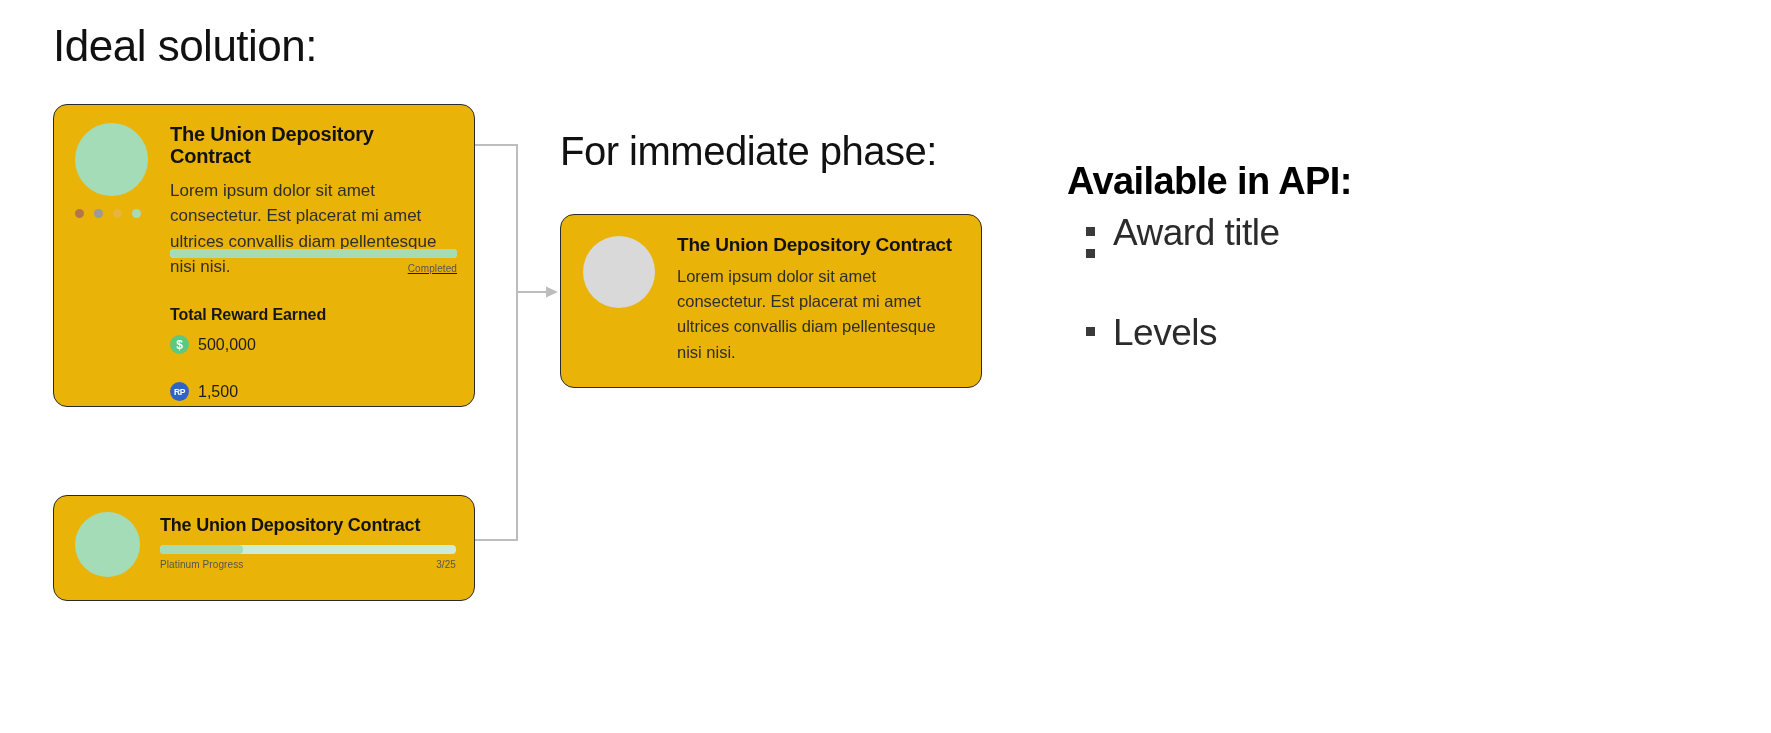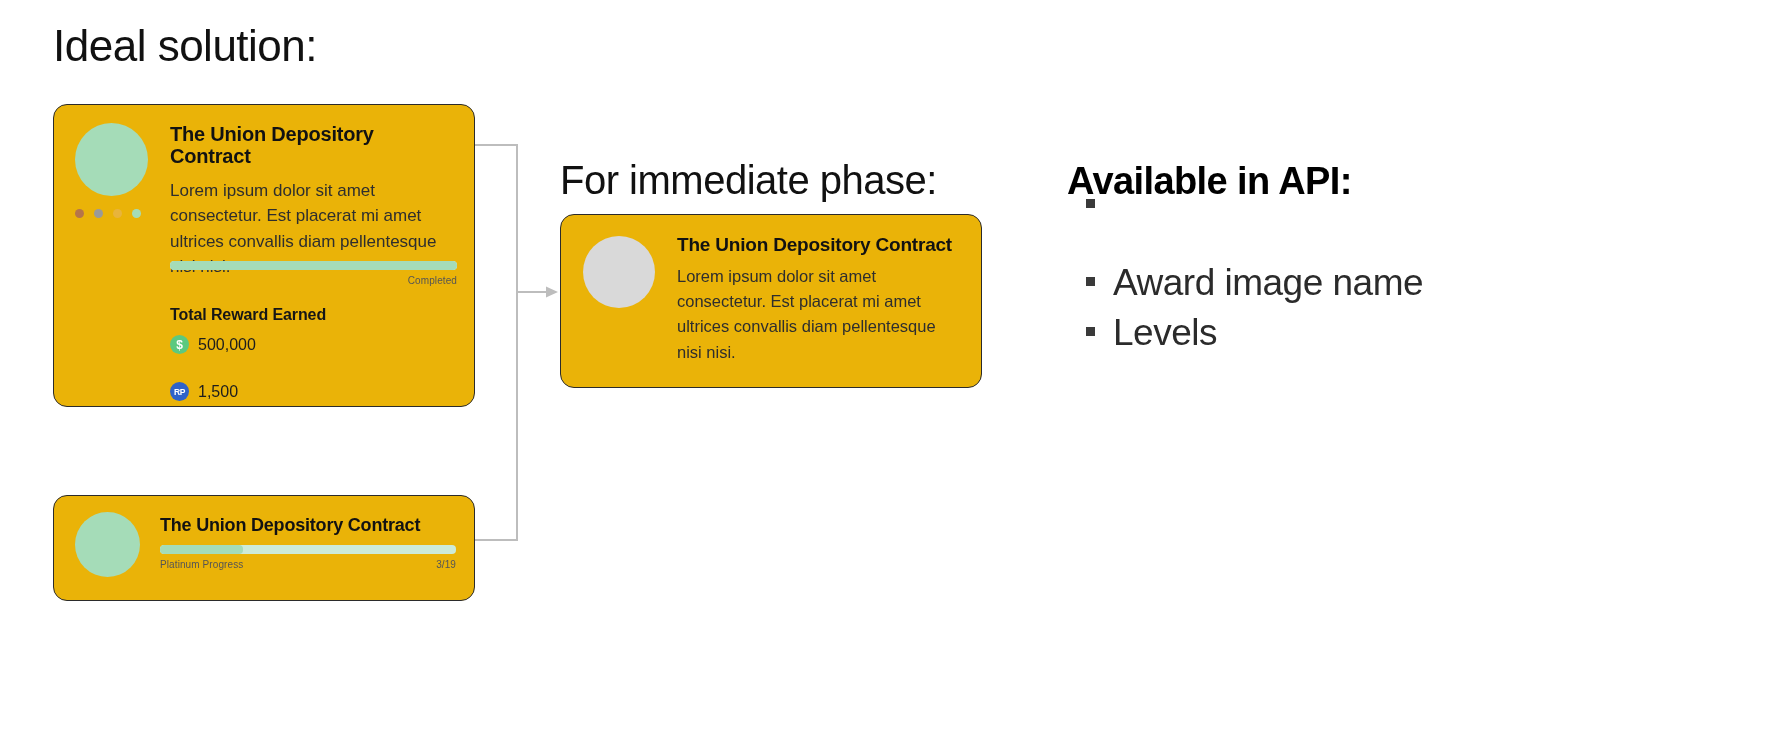--- a/index.html
+++ b/index.html
@@ -13,21 +13,21 @@
   }
   .stage{position:absolute;left:0;top:0;width:1771px;height:733px;}
 
   
   .page-title{
     position:absolute;left:53px;top:22px;
     font-size:44px;font-weight:400;letter-spacing:-0.5px;
     color:#111;line-height:1.1;
   }
   .mid-heading{
-    position:absolute;left:560px;top:158px;
+    position:absolute;left:560px;top:129px;
     font-size:40px;font-weight:400;letter-spacing:-0.5px;color:#111;
   }
   .api-heading{
     position:absolute;left:1067px;top:160px;
     font-size:38px;font-weight:700;letter-spacing:-0.6px;color:#000000;
   }
 
   
   .card{
     position:absolute;
@@ -77,21 +77,21 @@
   #card-phase .card-body{
     margin-top:9px;font-size:16.5px;line-height:1.52;color:#2e2e2e;
     max-width:290px;
   }
 
   #card-compact .text-col{position:absolute;left:106px;top:20px;right:20px;}
   #card-compact .card-title{font-size:18px;line-height:1.1;}
 
   
   .progress-wrap{position:absolute;}
-  #card-main .progress-wrap{left:116px;top:156px;width:287px;}
+  #card-main .progress-wrap{left:116px;top:144px;width:287px;text-decoration:underline;}
   #card-compact .progress-wrap{left:106px;top:49px;width:296px;}
 
   .bar{
     height:9px;border-radius:4px;background:#cdebd8;overflow:hidden;position:relative;
   }
   .bar-fill{height:100%;background:#a5dcb8;border-radius:4px;}
   .bar-meta{
     display:flex;justify-content:space-between;align-items:baseline;
     margin-top:5px;font-size:10px;color:#555;letter-spacing:0.1px;
   }
@@ -197,21 +197,21 @@
       <div class="text-col">
         <div class="card-title">The Union Depository Contract</div>
       </div>
 
       <div class="progress-wrap">
         <div class="bar">
           <div class="bar-fill" id="compact-fill" style="width: 28%;"></div>
         </div>
         <div class="bar-meta">
           <span>Platinum Progress</span>
-          <span>3/19</span>
+          <span>3/25</span>
         </div>
       </div>
 
     </div>
   </div>
 
   <div class="mid-heading">For immediate phase:</div>
 
   <div class="card" id="card-phase">
     <div class="card-inner">
@@ -221,24 +221,24 @@
         <div class="card-body">Lorem ipsum dolor sit amet consectetur. Est placerat mi amet ultrices convallis diam pellentesque nisi nisi.</div>
       </div>
     </div>
   </div>
 
   <div class="api-heading">Available in API:</div>
 
   <div class="api-list">
     <div class="api-item">
       <span class="api-bullet"></span>
+      <span>Award title</span>
     </div>
     <div class="api-item">
       <span class="api-bullet"></span>
-      <span>Award image name</span>
     </div>
     <div class="api-item">
       <span class="api-bullet"></span>
       <span>Levels</span>
     </div>
   </div>
 
 </div>
 
 </body></html>

